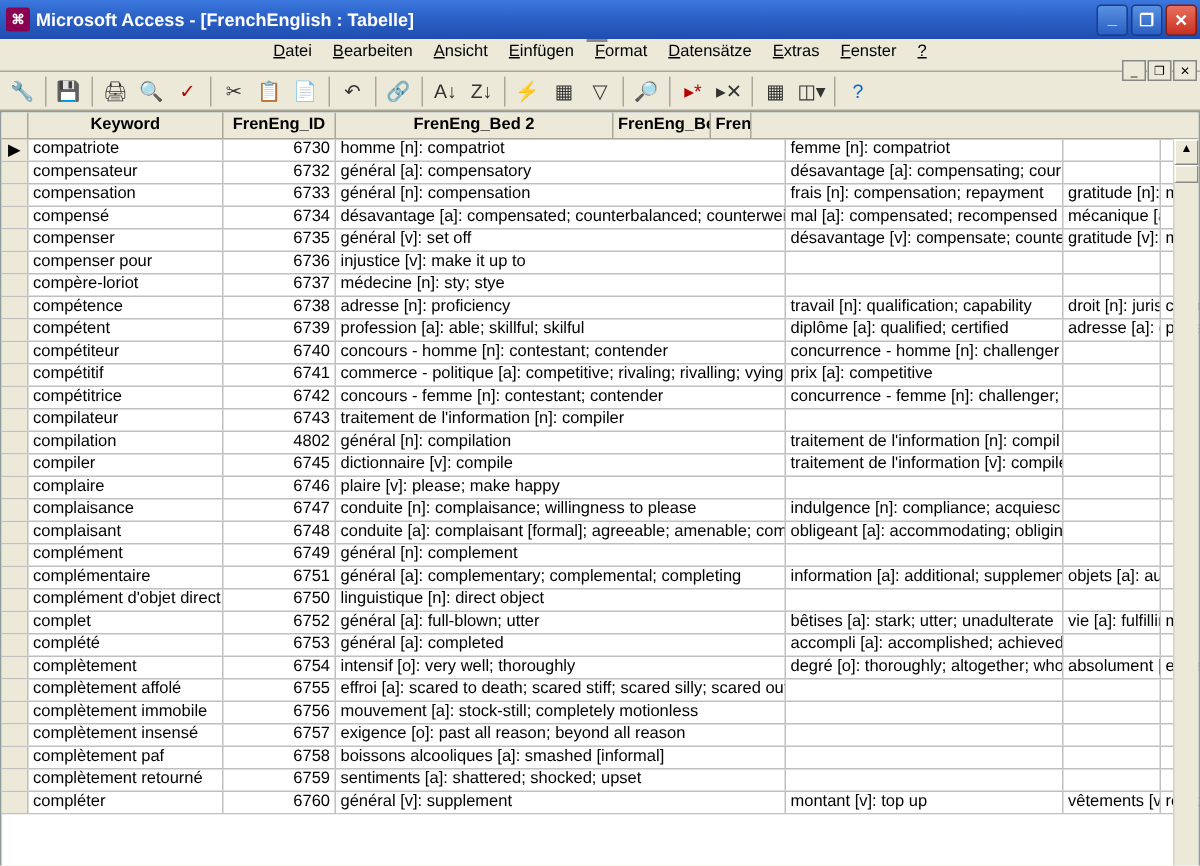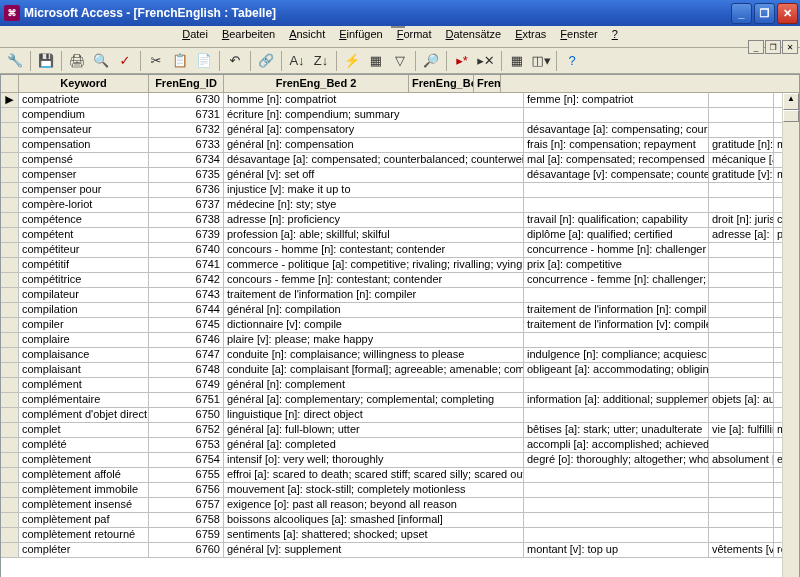--- a/index.html
+++ b/index.html
@@ -132,29 +132,20 @@
           <div class="rcell col-sel">▶</div>
           <div class="rcell col-kw">compatriote</div>
           <div class="rcell col-id">6730</div>
           <div class="rcell col-b1">homme [n]:  compatriot</div>
           <div class="rcell col-b2">femme [n]:  compatriot</div>
           <div class="rcell col-b3"></div>
           <div class="rcell col-b4"></div>
         </div>
         <div class="grid-row">
           <div class="rcell col-sel"></div>
-          <div class="rcell col-kw">compendium</div>
-          <div class="rcell col-id">6731</div>
-          <div class="rcell col-b1">écriture [n]:  compendium; summary</div>
-          <div class="rcell col-b2"></div>
-          <div class="rcell col-b3"></div>
-          <div class="rcell col-b4"></div>
-        </div>
-        <div class="grid-row">
-          <div class="rcell col-sel"></div>
           <div class="rcell col-kw">compensateur</div>
           <div class="rcell col-id">6732</div>
           <div class="rcell col-b1">général [a]:  compensatory</div>
           <div class="rcell col-b2">désavantage [a]:  compensating; cour</div>
           <div class="rcell col-b3"></div>
           <div class="rcell col-b4"></div>
         </div>
         <div class="grid-row">
           <div class="rcell col-sel"></div>
           <div class="rcell col-kw">compensation</div>
@@ -250,21 +241,21 @@
           <div class="rcell col-kw">compilateur</div>
           <div class="rcell col-id">6743</div>
           <div class="rcell col-b1">traitement de l'information [n]:  compiler</div>
           <div class="rcell col-b2"></div>
           <div class="rcell col-b3"></div>
           <div class="rcell col-b4"></div>
         </div>
         <div class="grid-row">
           <div class="rcell col-sel"></div>
           <div class="rcell col-kw">compilation</div>
-          <div class="rcell col-id">6744</div>
+          <div class="rcell col-id">4802</div>
           <div class="rcell col-b1">général [n]:  compilation</div>
           <div class="rcell col-b2">traitement de l'information [n]:  compil</div>
           <div class="rcell col-b3"></div>
           <div class="rcell col-b4"></div>
         </div>
         <div class="grid-row">
           <div class="rcell col-sel"></div>
           <div class="rcell col-kw">compiler</div>
           <div class="rcell col-id">6745</div>
           <div class="rcell col-b1">dictionnaire [v]:  compile</div>

